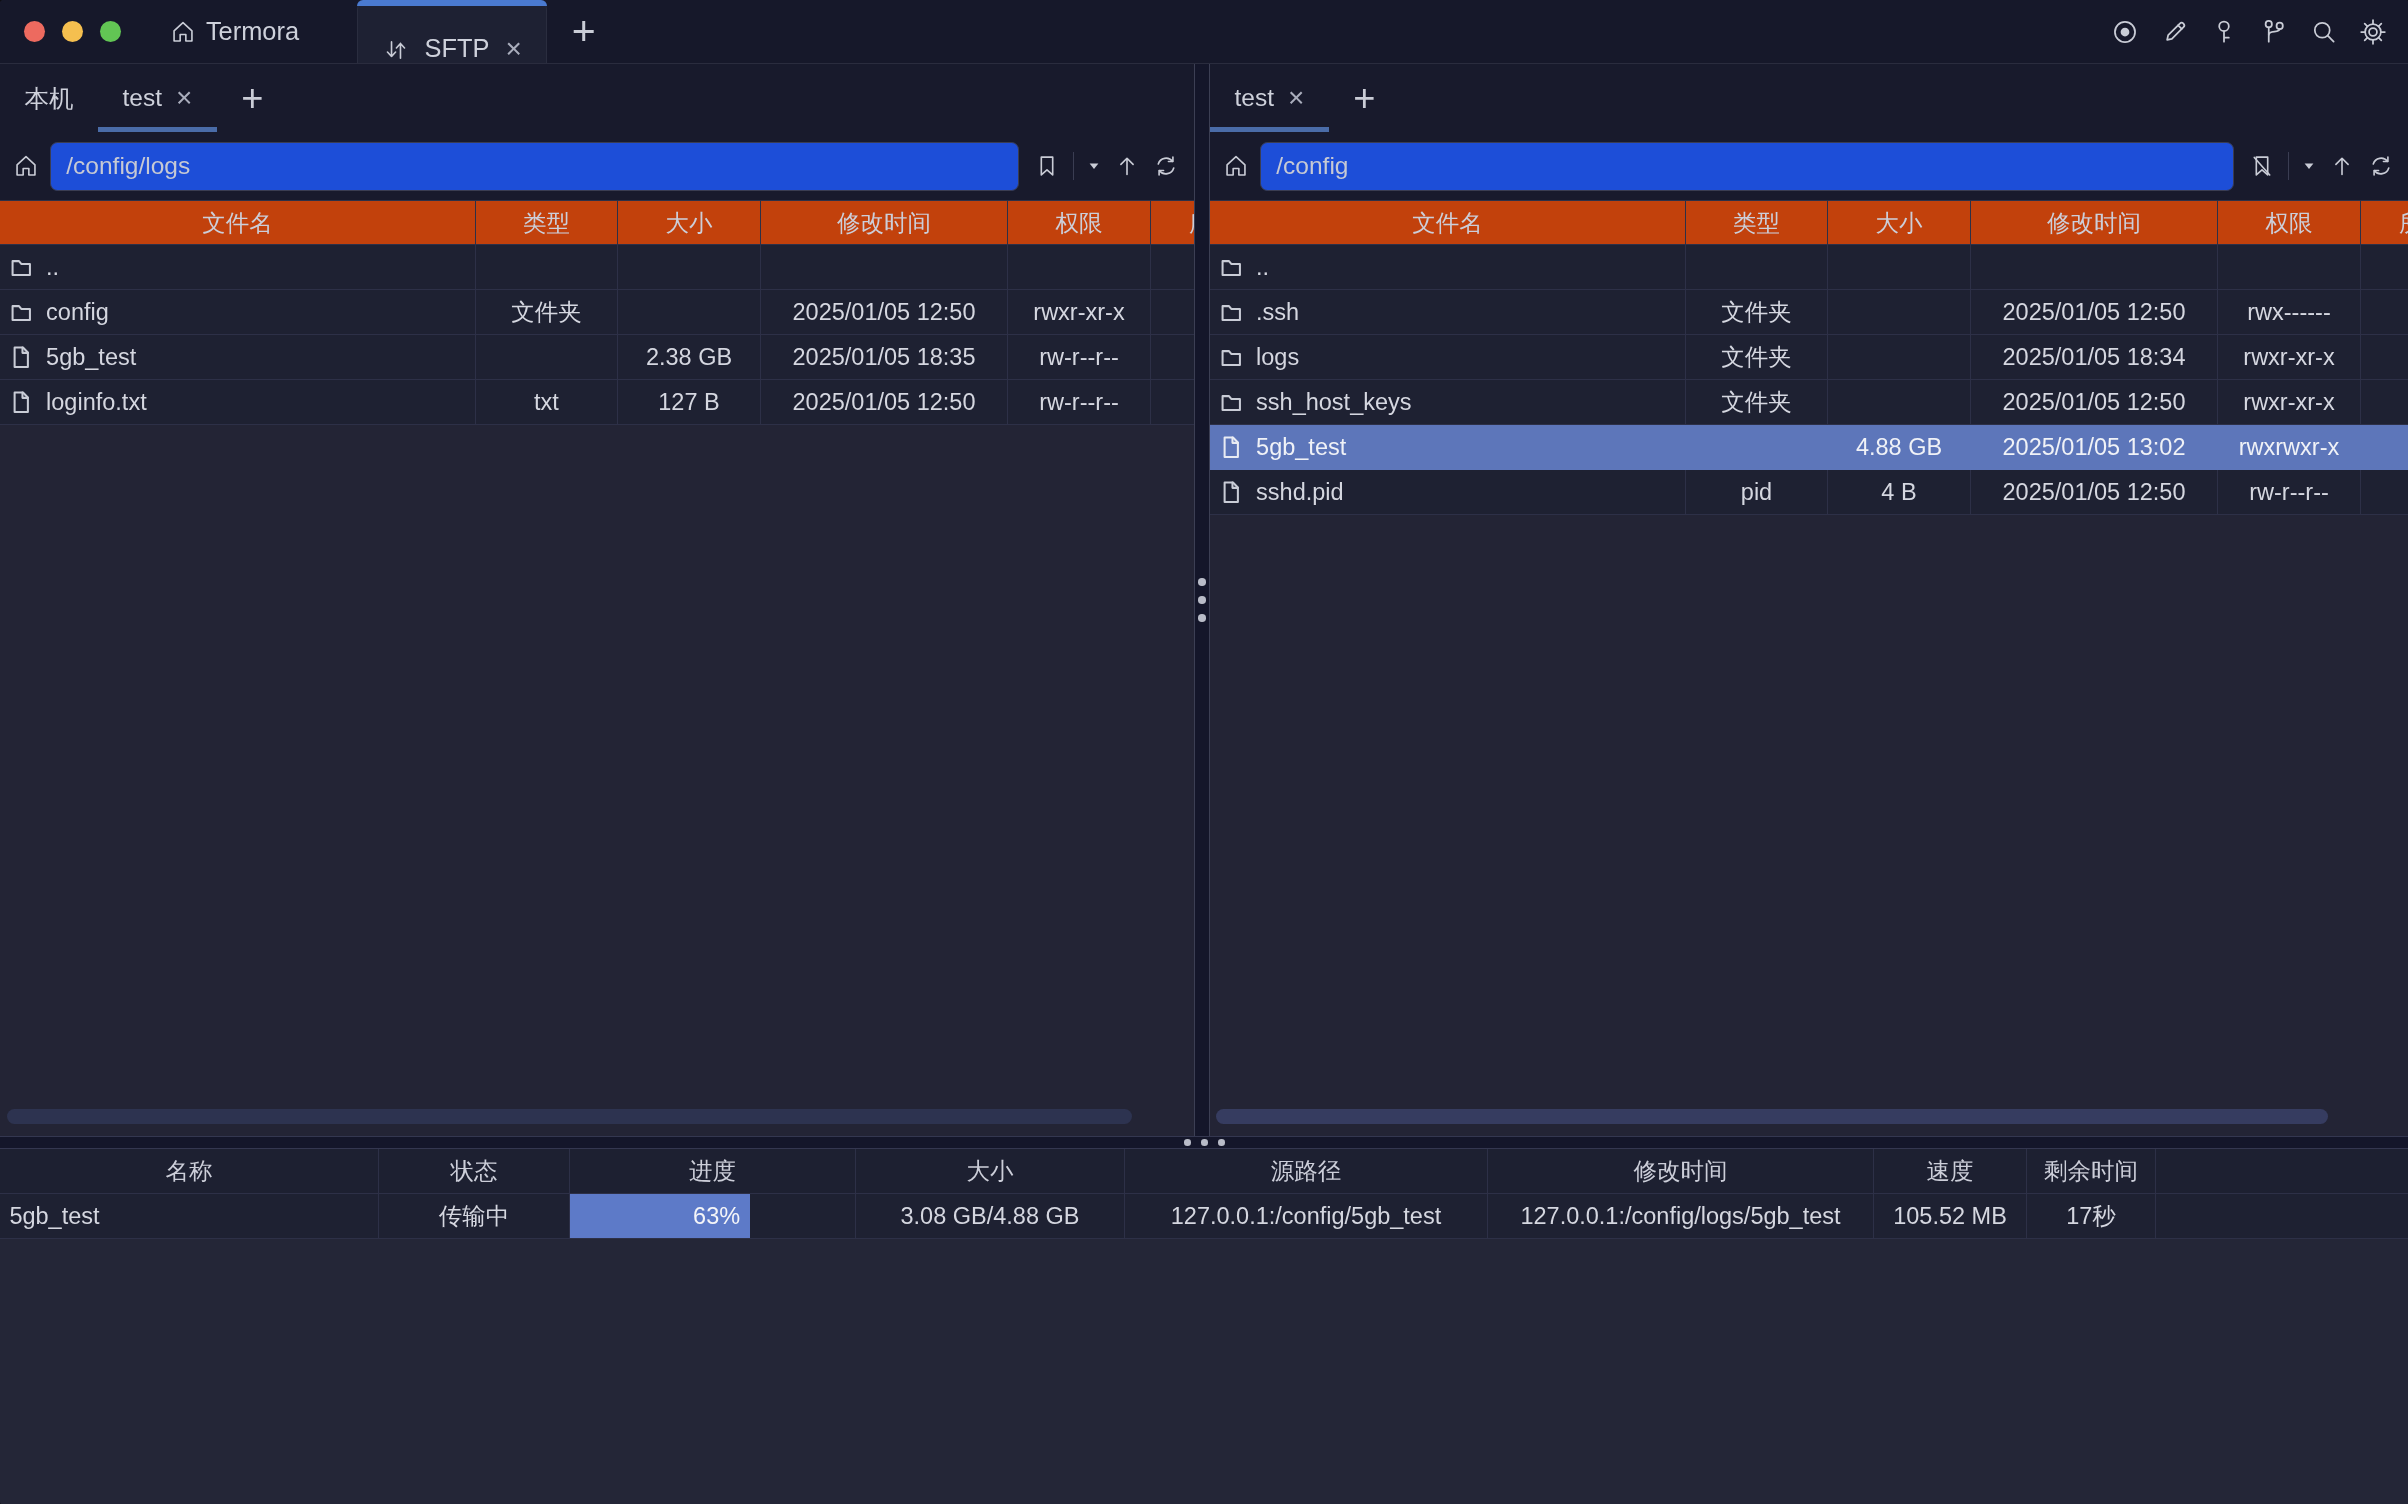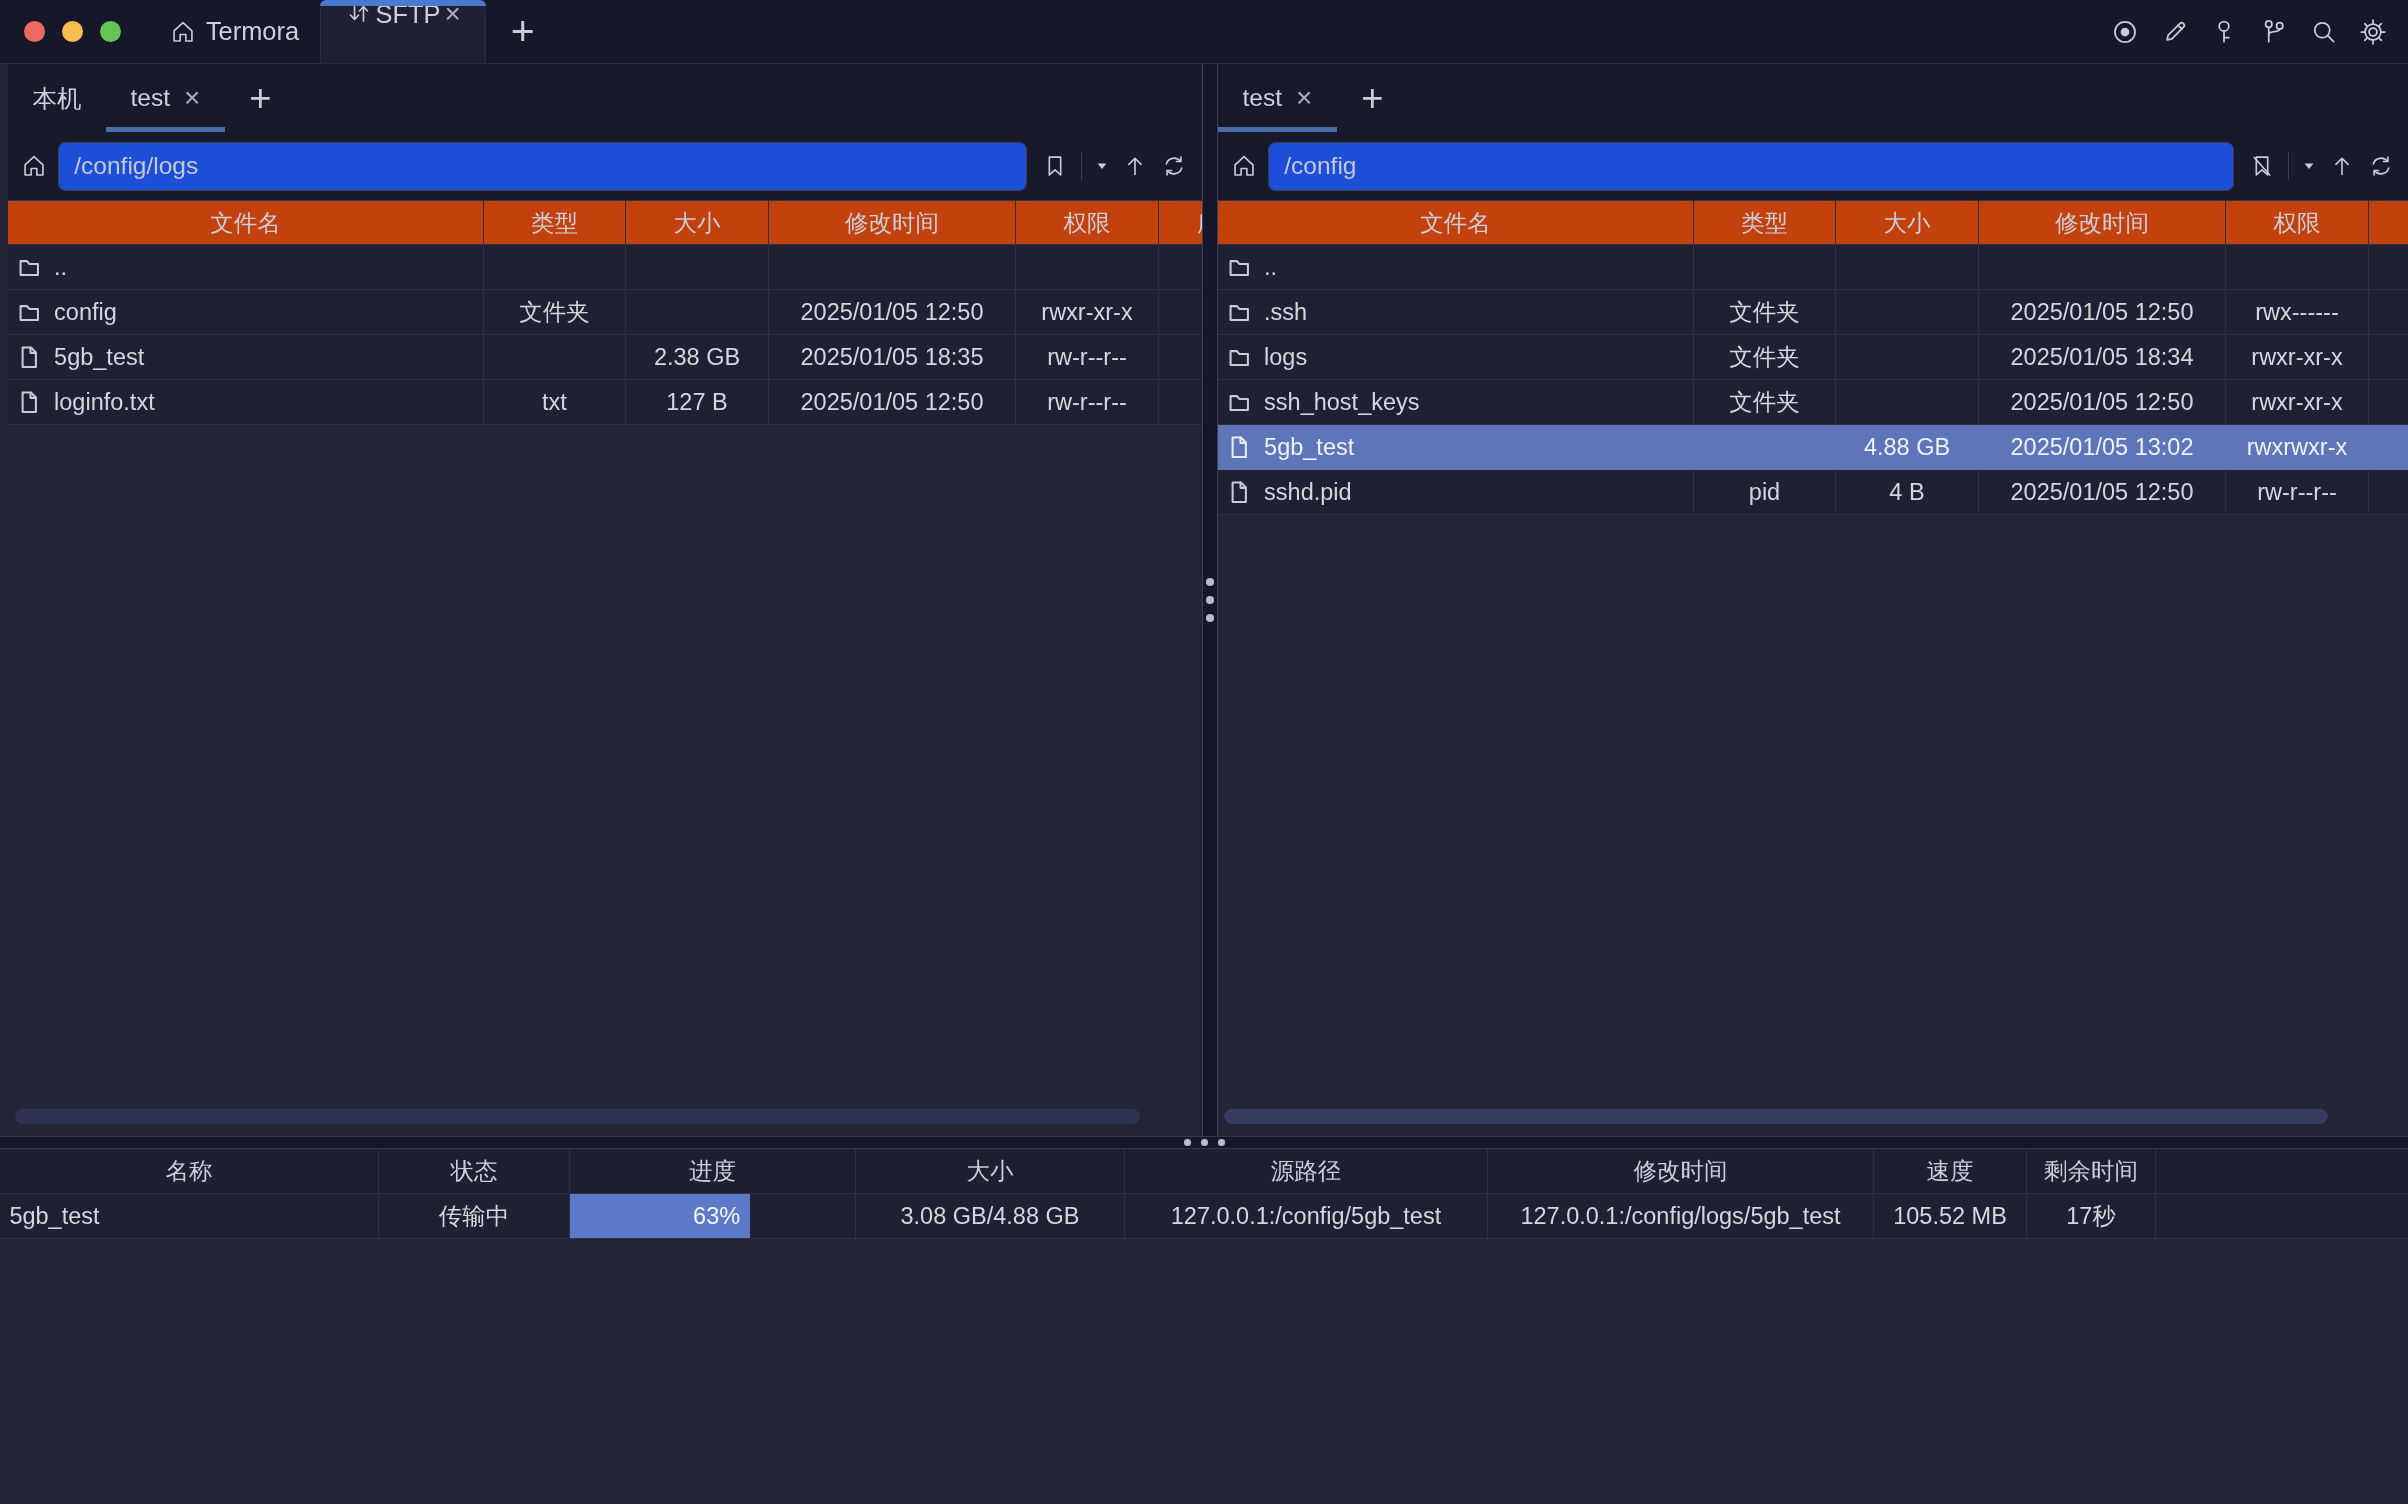--- a/index.html
+++ b/index.html
@@ -23,38 +23,38 @@
   .titlebar {
     height: 64px; background: #16182a;
     border-bottom: 0.9px solid #2a2c3e;
     display: flex; align-items: stretch;
     position: relative;
   }
   .traffic { display: flex; align-items: center; gap: 17px; padding: 0 28px 0 23.5px; }
   .light { width: 21px; height: 21px; border-radius: 50%; }
   .app-tab { display: flex; align-items: center; gap: 10.4px; padding: 0 21px; color: #ced1db; font-size: 25.4px; }
   .tab-sftp {
-    display: flex; align-items: flex-start; gap: 4px;
+    display: flex; align-items: flex-end; gap: 16px;
     padding: 0 24.5px; margin-top: 0;
     background: #1e2133;
     border-left: 0.9px solid #2a2d3f; border-right: 0.9px solid #2a2d3f;
     border-radius: 9.4px 9.4px 0 0;
-    position: relative; color: #ced1db; font-size: 25.4px;
+    position: relative; color: #ced1db; font-size: 25.4px; margin-left: 37px;
   }
   .tab-sftp::before {
     content: ""; position: absolute; top: 0; left: -0.9px; right: -0.9px; height: 5.6px;
     background: #4a7ad0; border-radius: 9.4px 9.4px 0 0;
   }
   .close-x { color: #a9adbc; font-size: 28px; font-weight: 300; line-height: 1; }
   .newtab { display: flex; align-items: center; padding: 0 24.5px; color: #c9ccd6; font-size: 41px; font-weight: 300; }
   .tb-icons { margin-left: auto; display: flex; align-items: center; gap: 21.7px; padding-right: 21.7px; }
   .tb-icons .icon { width: 28px; height: 28px; }
 
   
-  .main { display: flex; height: 1072px; align-items: stretch; padding-left: 8px; }
+  .main { display: flex; height: 1072px; align-items: stretch; }
   .pane { position: relative; background: #232435; overflow: hidden; }
   .pane.left { width: 1194px; flex: none; }
   .pane.right { flex: 1; }
   .vsplit {
     width: 16px; flex: none; background: #14162a;
     border-left: 0.9px solid #3c3f54; border-right: 0.9px solid #3c3f54;
     display: flex; flex-direction: column; align-items: center; justify-content: center; gap: 10.4px;
   }
   .dot { width: 7.5px; height: 7.5px; border-radius: 50%; background: #b9bcc8; }
 

